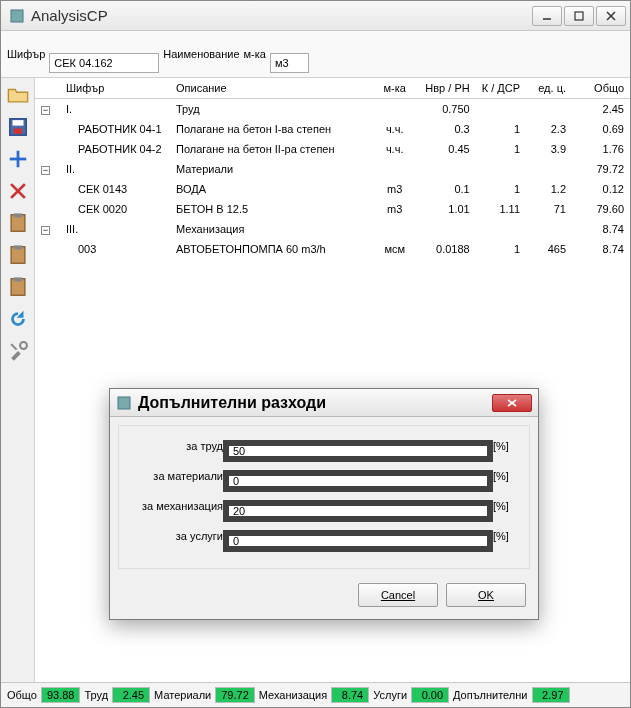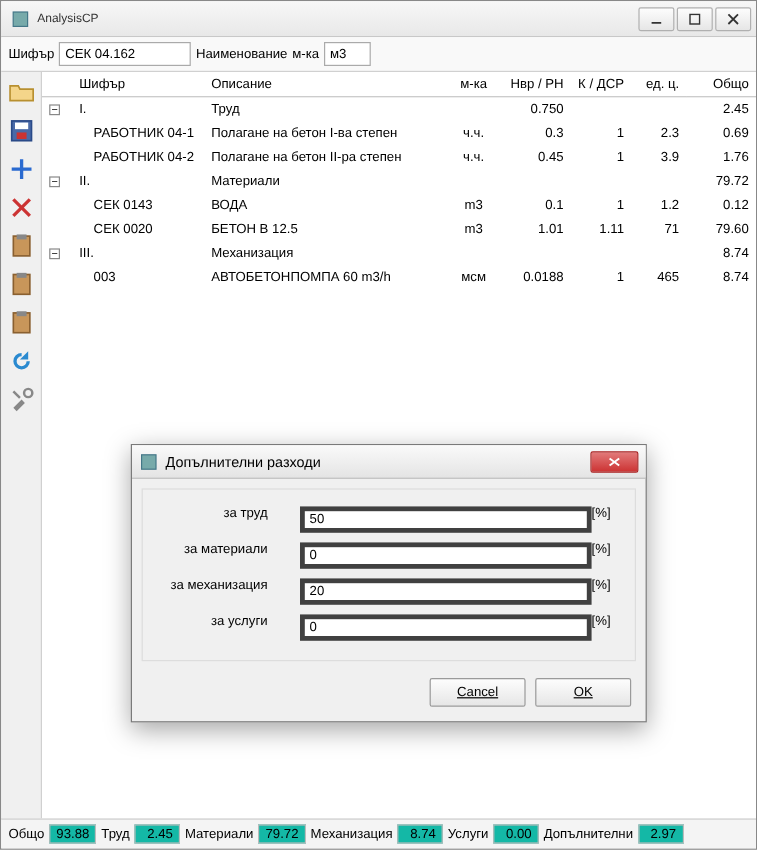--- a/index.html
+++ b/index.html
@@ -27,21 +27,21 @@
     border-bottom: 1px solid #c8c8c8;
     display: flex;
     align-items: center;
     padding: 0 4px 0 8px;
   }
   .titlebar .app-icon {
     width: 16px; height: 16px;
     margin-right: 6px;
     display: inline-flex; align-items: center; justify-content: center;
   }
-  .titlebar .title { flex: 1; font-size: 10px; color: #333; }
+  .titlebar .title { flex: 1; font-size: 15px; color: #333; }
   .winbtns { display: flex; gap: 2px; }
   .winbtn {
     width: 30px; height: 20px;
     border: 1px solid #b0b0b0;
     background: linear-gradient(#fdfdfd, #e6e6e6);
     border-radius: 2px;
     display: flex; align-items: center; justify-content: center;
     cursor: pointer;
   }
   .winbtn svg { width: 10px; height: 10px; }
@@ -53,20 +53,21 @@
     border-bottom: 1px solid #d0d0d0;
     background: #f9f9f9;
   }
   .toprow label { white-space: nowrap; }
   .toprow input {
     font: inherit;
     border: 1px solid #aaa;
     padding: 2px 4px;
     height: 20px;
     background: #fff;
+    margin-top: 18px;
   }
   .content {
     flex: 1;
     display: flex;
     overflow: hidden;
     position: relative;
   }
   .sidebar {
     width: 34px;
     background: #f0f0f0;
@@ -111,21 +112,21 @@
   .statusbar {
     border-top: 1px solid #c8c8c8;
     background: #f4f4f4;
     padding: 4px 6px;
     display: flex;
     align-items: center;
     gap: 4px;
   }
   .statusbar .sval {
     border: 1px solid #bbb;
-    background: #14b8a6;
+    background: #22c55e;
     padding: 1px 5px;
     min-width: 38px;
     text-align: right;
     display: inline-block;
   }
   
   .overlay {
     position: absolute;
     inset: 0;
   }
@@ -138,44 +139,43 @@
     box-shadow: 0 6px 20px rgba(0,0,0,0.35);
   }
   .dlg-title {
     height: 28px;
     background: linear-gradient(#fafafa, #e4e4e4);
     display: flex; align-items: center;
     padding: 0 6px;
     border-bottom: 1px solid #bbb;
   }
   .dlg-title .dlg-icon { width:16px; height:16px; margin-right:6px; display:flex; align-items:center; justify-content:center;}
-  .dlg-title .dlg-text { flex:1; font-size:12px; }
+  .dlg-title .dlg-text { flex:1; font-size:16px;font-weight:bold; }
   .dlg-close {
     width: 40px; height: 18px;
     background: linear-gradient(#e27a7a, #c33);
     border:1px solid #a22; border-radius:2px;
     display:flex; align-items:center; justify-content:center;
     cursor:pointer;
   }
   .dlg-body {
     padding: 14px 14px 8px 14px;
     border: 1px solid #ddd;
     margin: 8px;
     background: #f0f0f0;
   }
   .dlg-row {
     display: flex; align-items: flex-start;
     margin-bottom: 8px; gap: 0;
   }
   .dlg-row label { width: 90px; text-align: right; }
   .dlg-row input {
     flex: 1; font: inherit;
-    border: 4px solid #404040; padding: 3px 4px; height: 22px;
+    border: 6px solid #404040; padding: 3px 4px; height: 22px;
     background:#fff;
-    margin-left:27px;
   }
   .dlg-row .unit { width: 22px; }
   .dlg-buttons {
     display:flex; justify-content:flex-end;
     gap:8px; padding: 6px 12px 12px;
   }
   .dlg-buttons button {
     width: 80px; height: 24px;
     font: inherit;
     background: linear-gradient(#fdfdfd, #e6e6e6);

